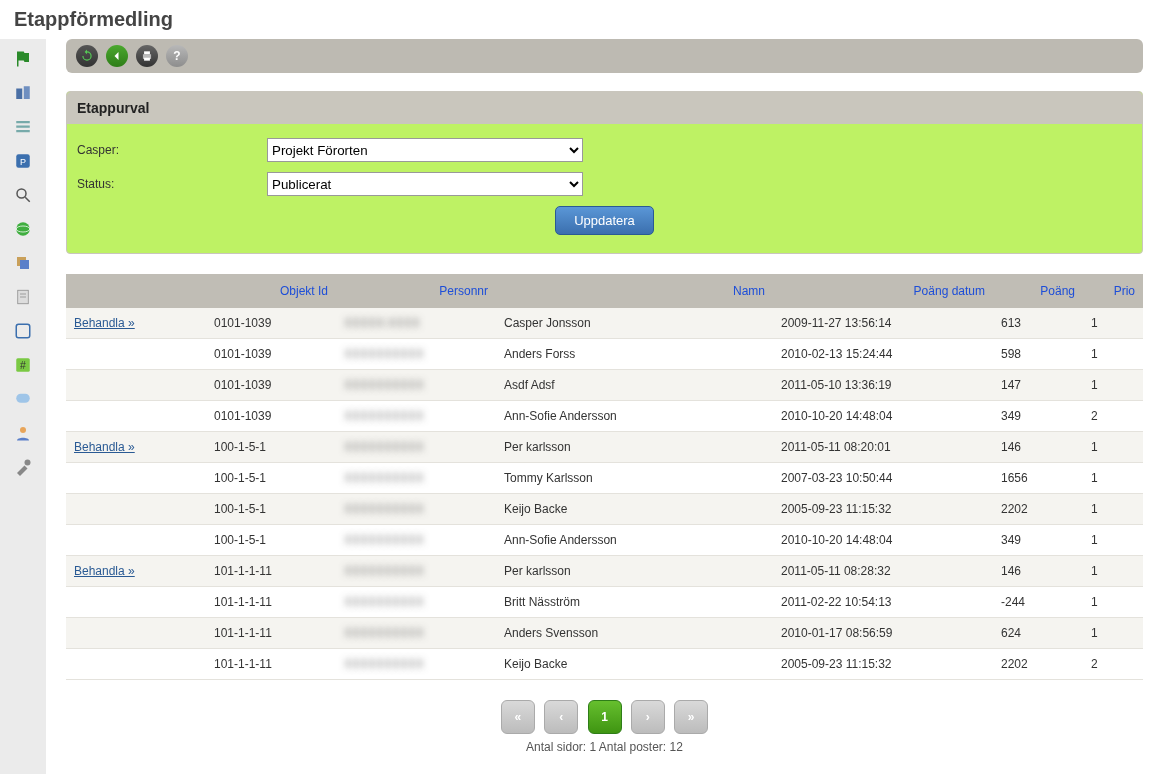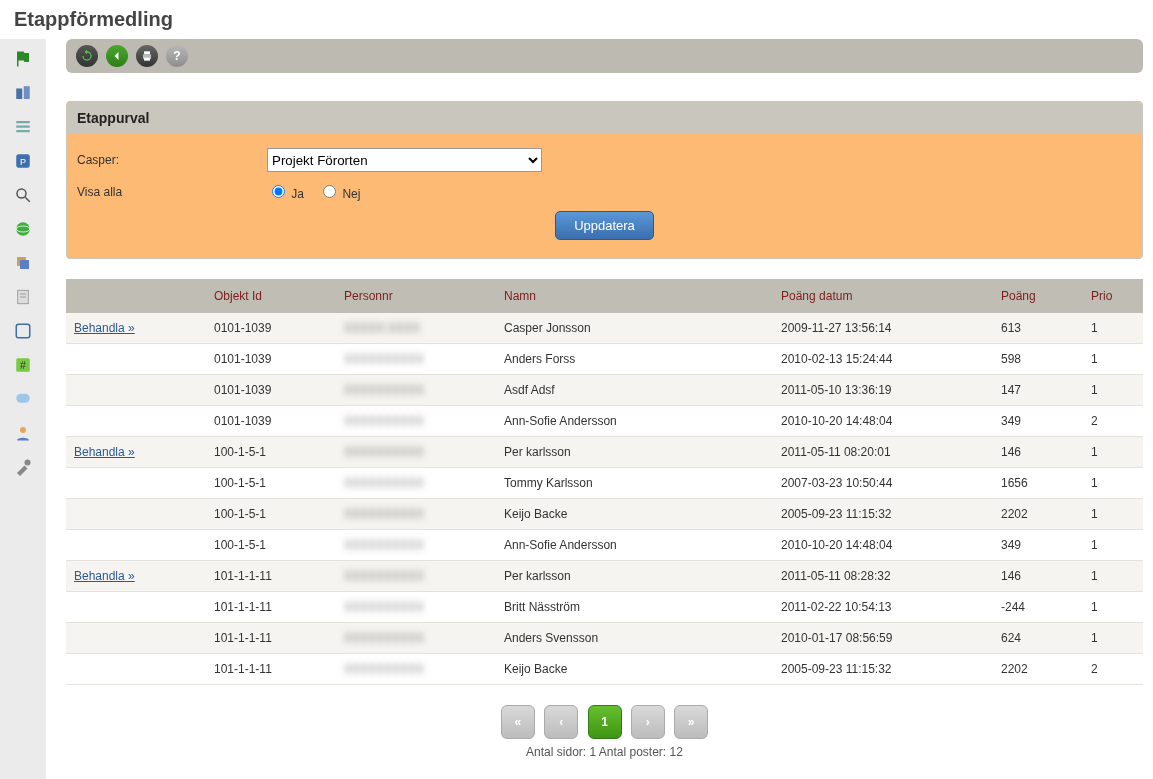--- a/index.html
+++ b/index.html
@@ -55,24 +55,24 @@
   .toolbar .tb-btn {
     width: 22px; height: 22px;
     border-radius: 11px;
     display:flex; align-items:center; justify-content:center;
     cursor:pointer;
   }
   .tb-green { background: linear-gradient(#4aa82e,#2e7d18); }
   .tb-dark { background: linear-gradient(#555,#333); border-radius:4px; width:20px; height:20px;}
   .tb-gray { background: linear-gradient(#b8b8b8,#8d8d8d); }
   .panel {
-    margin-top: 28px;
+    margin-top: 18px;
     border: 1px solid #c9c6bd;
     border-radius: 4px;
-    background: #fdba74;
+    background: #bef264;
   }
   .panel-header {
     background: #c9c6bd;
     padding: 8px 10px;
     font-weight: bold;
     font-size: 14px;
     color: #222;
     border-radius: 4px 4px 0 0;
   }
   .panel-body {
@@ -81,21 +81,21 @@
   .form-row {
     display:flex;
     align-items:center;
     margin-bottom: 10px;
   }
   .form-row .lbl {
     width: 190px;
     color: #333;
   }
   .form-row select {
-    width: 275px;
+    width: 316px;
     height: 24px;
     border: 1px solid #999;
     background: #fff;
   }
   .radios label { margin-right: 14px; }
   .btn-primary {
     display: block;
     margin: 8px auto 0 auto;
     background: linear-gradient(#5a97d7, #3b6fae);
     color: #fff;
@@ -106,23 +106,23 @@
     font-size: 13px;
     text-align: center;
   }
   table.data {
     width: 100%;
     border-collapse: collapse;
     margin-top: 20px;
   }
   table.data thead th {
     background: #c0bdb5;
-    color: #7f1d1d;
+    color: #1d4ed8;
     font-weight: normal;
-    text-align: left;
+    text-align: right;
     padding: 10px 8px;
   }
   table.data tbody td {
     padding: 8px 8px;
     border-bottom: 1px solid #e4e2dc;
     background:#fff;
   }
   table.data tbody tr:nth-child(odd) td {
     background: #f5f4f0;
   }
@@ -266,24 +266,25 @@
 
     <div class="panel">
       <div class="panel-header">Etappurval</div>
       <div class="panel-body">
         <div class="form-row">
           <div class="lbl">Casper:</div>
           <select>
             <option>Projekt Förorten</option>
           </select>
         </div>
-        <div class="form-row radios">
-          <div class="lbl">Visa alla</div>
-          <label><input type="radio" name="visa" checked="" style=""> <span>Ja</span></label>
-          <label><input type="radio" name="visa" style=""> <span>Nej</span></label>
+        <div class="form-row">
+          <div class="lbl">Status:</div>
+          <select>
+            <option>Publicerat</option>
+          </select>
         </div>
         <button class="btn-primary">Uppdatera</button>
       </div>
     </div>
 
     <table class="data">
       <thead>
         <tr>
           <th style="width:140px"></th>
           <th style="width:130px">Objekt Id</th>

